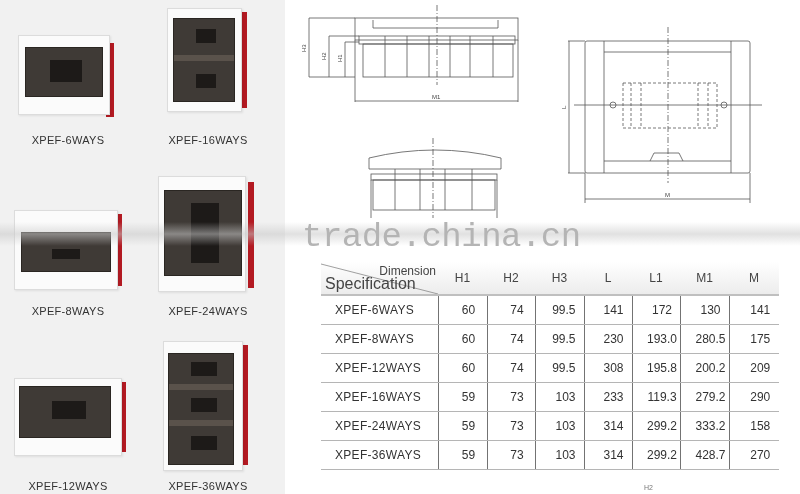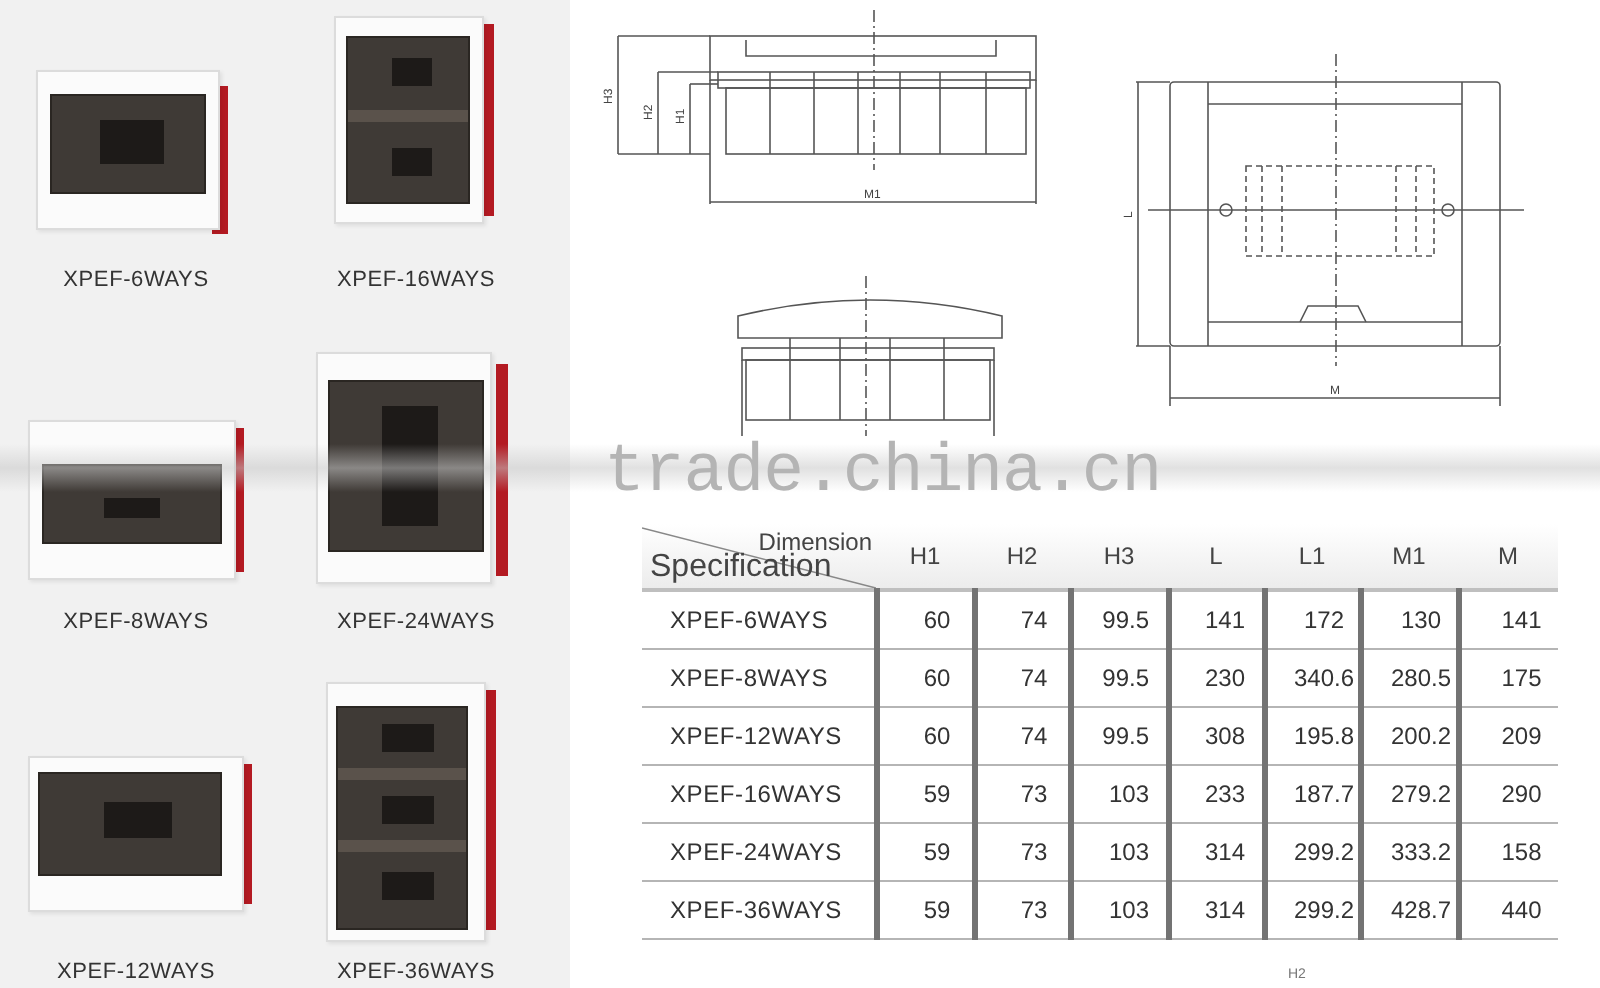--- a/index.html
+++ b/index.html
@@ -19,21 +19,21 @@
   .blur-band { position: absolute; left: 0; width: 800px; height: 24px; top: 222px;
     background: linear-gradient(180deg, rgba(241,241,241,0) 0%, rgba(200,200,200,0.55) 50%, rgba(241,241,241,0) 100%); }
 
   .watermark { position: absolute; left: 302px; top: 218px; font-size: 34px; color: #b4b4b4; letter-spacing: -0.5px; font-family: Liberation Mono, monospace; }
 
   svg.drawing { position: absolute; }
 
   .spec-table { position: absolute; left: 304px; top: 262px; border-collapse: collapse; font-size: 12px; color: #333; margin-left: 17px; }
   .spec-table th { height: 32px; font-weight: normal; color: #444; font-size: 12px;
     background: linear-gradient(180deg, #ffffff 0%, #ececec 100%); border-bottom: 2px solid #bfbfbf; }
-  .spec-table td { height: 29px; text-align: center; border-bottom: 1px solid #b5b5b5; border-left: 3px solid #737373; padding-left: 12px; }
+  .spec-table td { height: 29px; text-align: center; border-bottom: 1px solid #b5b5b5; border-left: 1px solid #737373; padding-left: 12px; }
   .spec-table td.spec { text-align: left; padding-left: 14px; border-left: none; letter-spacing: 0.3px; }
   .spec-table td.num { text-align: right; padding-right: 8px; }
   .corner { position: relative; width: 117px; }
   .corner .dim { position: absolute; right: 2px; top: 2px; font-size: 12px; }
   .corner .spc { position: absolute; left: 4px; bottom: 1px; font-size: 16px; }
   .corner svg { position: absolute; left: 0; top: 0; }
 
   .footer-mark { position: absolute; left: 644px; top: 484px; font-size: 7px; color: #777; }
 </style>
 </head>
@@ -214,41 +214,41 @@
       <td>172</td>
       <td>130</td>
       <td>141</td>
     </tr>
     <tr>
       <td class="spec">XPEF-8WAYS</td>
       <td>60</td>
       <td>74</td>
       <td class="num">99.5</td>
       <td class="num">230</td>
-      <td>340.6</td>
+      <td>193.0</td>
       <td>280.5</td>
       <td>175</td>
     </tr>
     <tr>
       <td class="spec">XPEF-12WAYS</td>
       <td>60</td>
       <td>74</td>
       <td class="num">99.5</td>
       <td class="num">308</td>
       <td>195.8</td>
       <td>200.2</td>
       <td>209</td>
     </tr>
     <tr>
       <td class="spec">XPEF-16WAYS</td>
       <td>59</td>
       <td>73</td>
       <td class="num">103</td>
       <td class="num">233</td>
-      <td>187.7</td>
+      <td>119.3</td>
       <td>279.2</td>
       <td>290</td>
     </tr>
     <tr>
       <td class="spec">XPEF-24WAYS</td>
       <td>59</td>
       <td>73</td>
       <td class="num">103</td>
       <td class="num">314</td>
       <td>299.2</td>
@@ -256,18 +256,18 @@
       <td>158</td>
     </tr>
     <tr>
       <td class="spec">XPEF-36WAYS</td>
       <td>59</td>
       <td>73</td>
       <td class="num">103</td>
       <td class="num">314</td>
       <td>299.2</td>
       <td>428.7</td>
-      <td>440</td>
+      <td>270</td>
     </tr>
   </tbody>
 </table>
 
 <div class="footer-mark">H2</div>
 
 </body></html>

